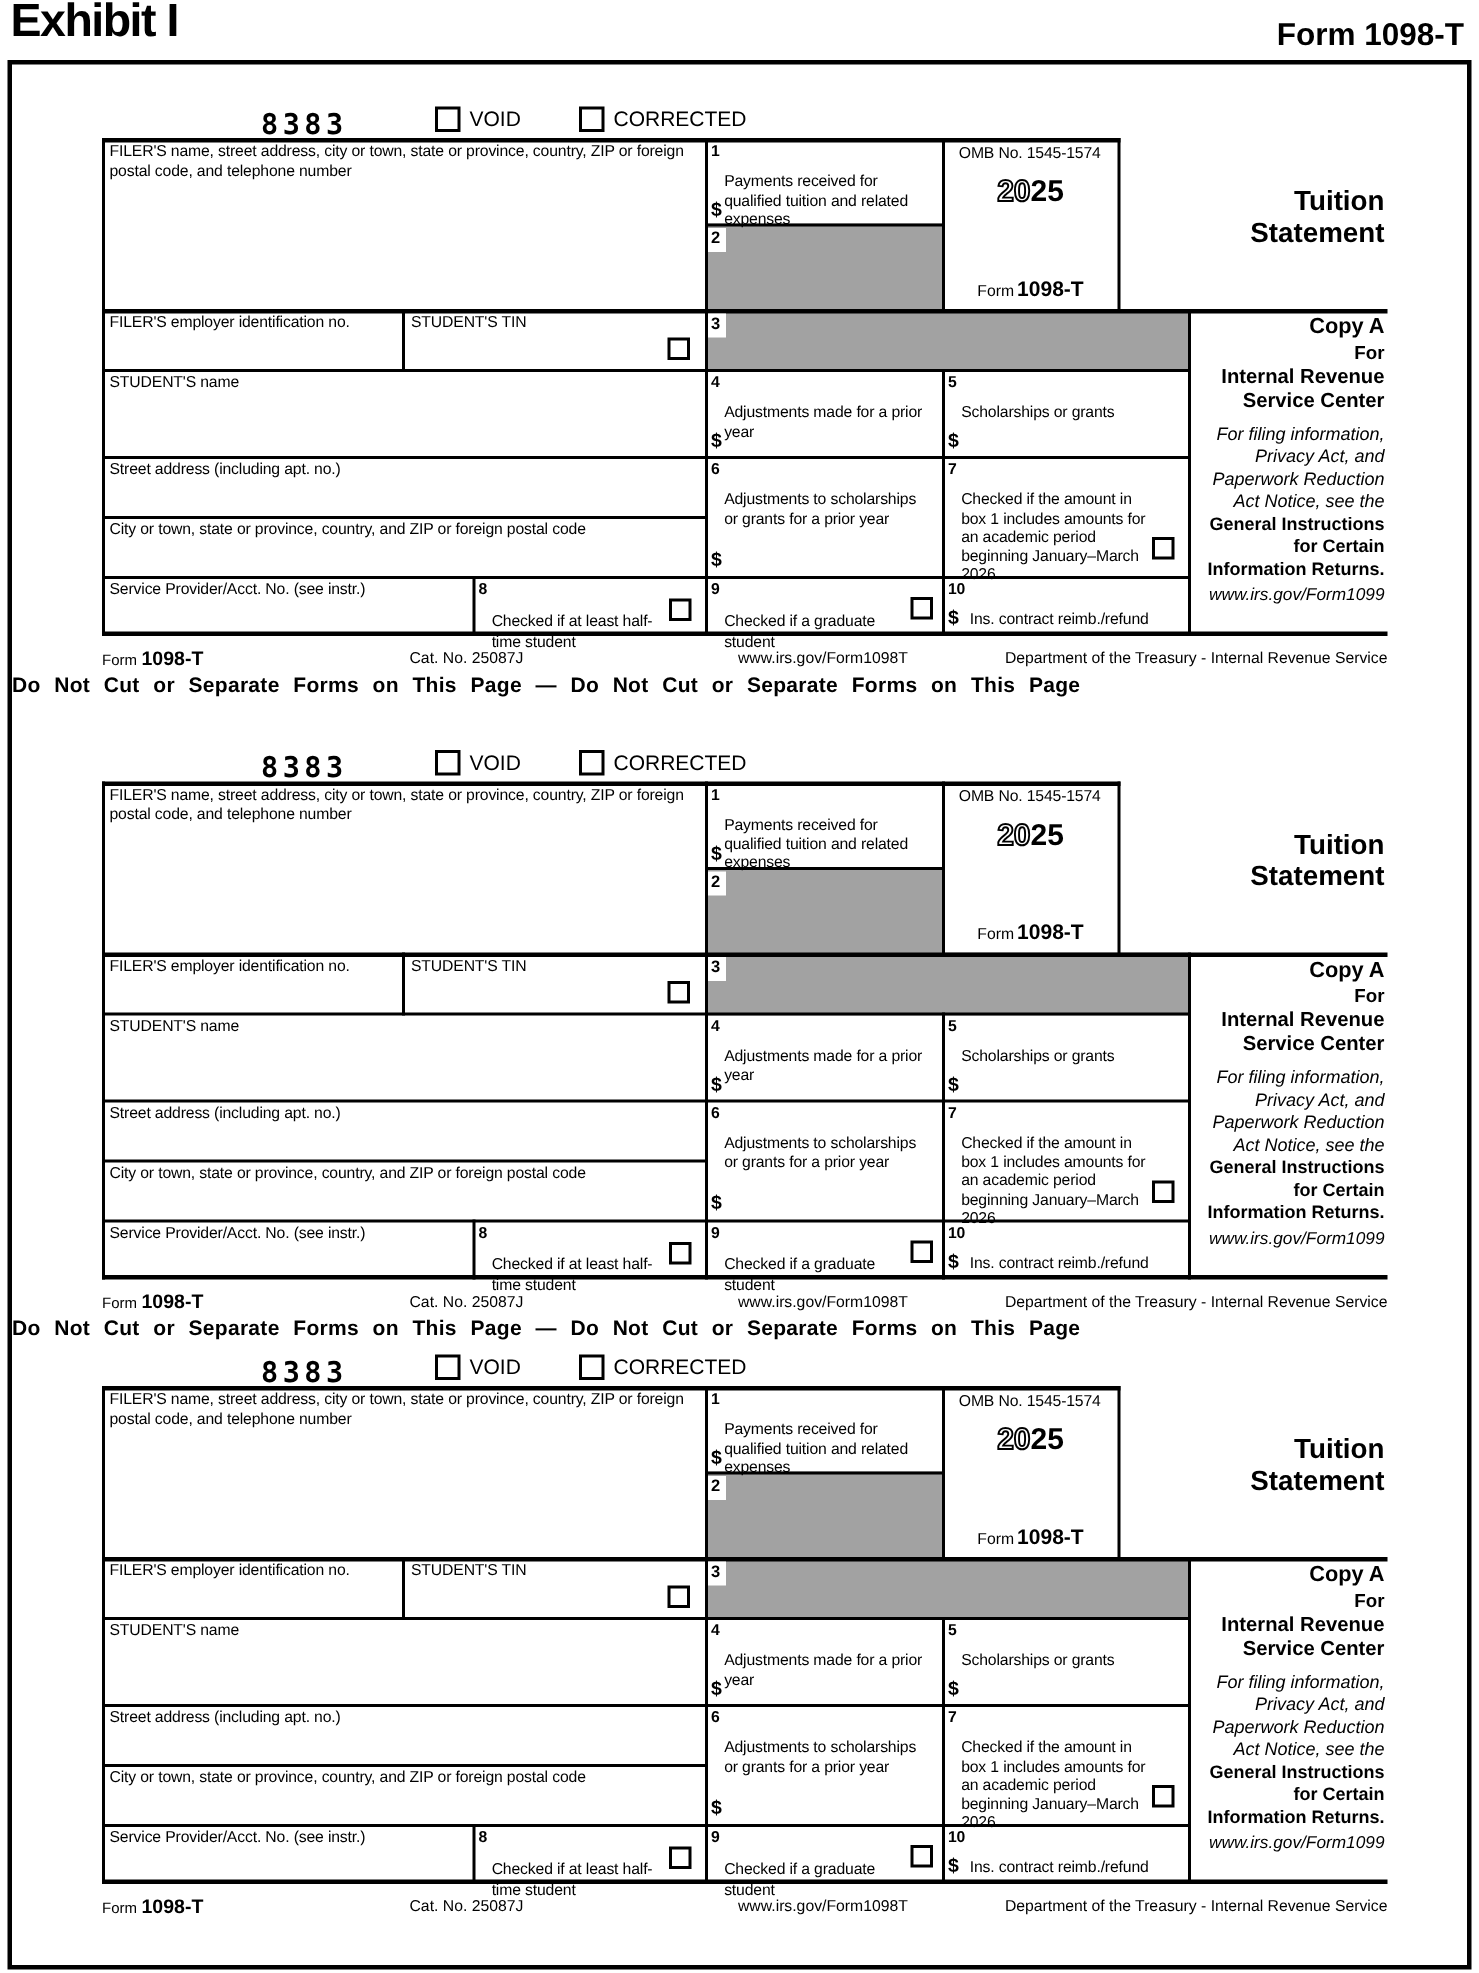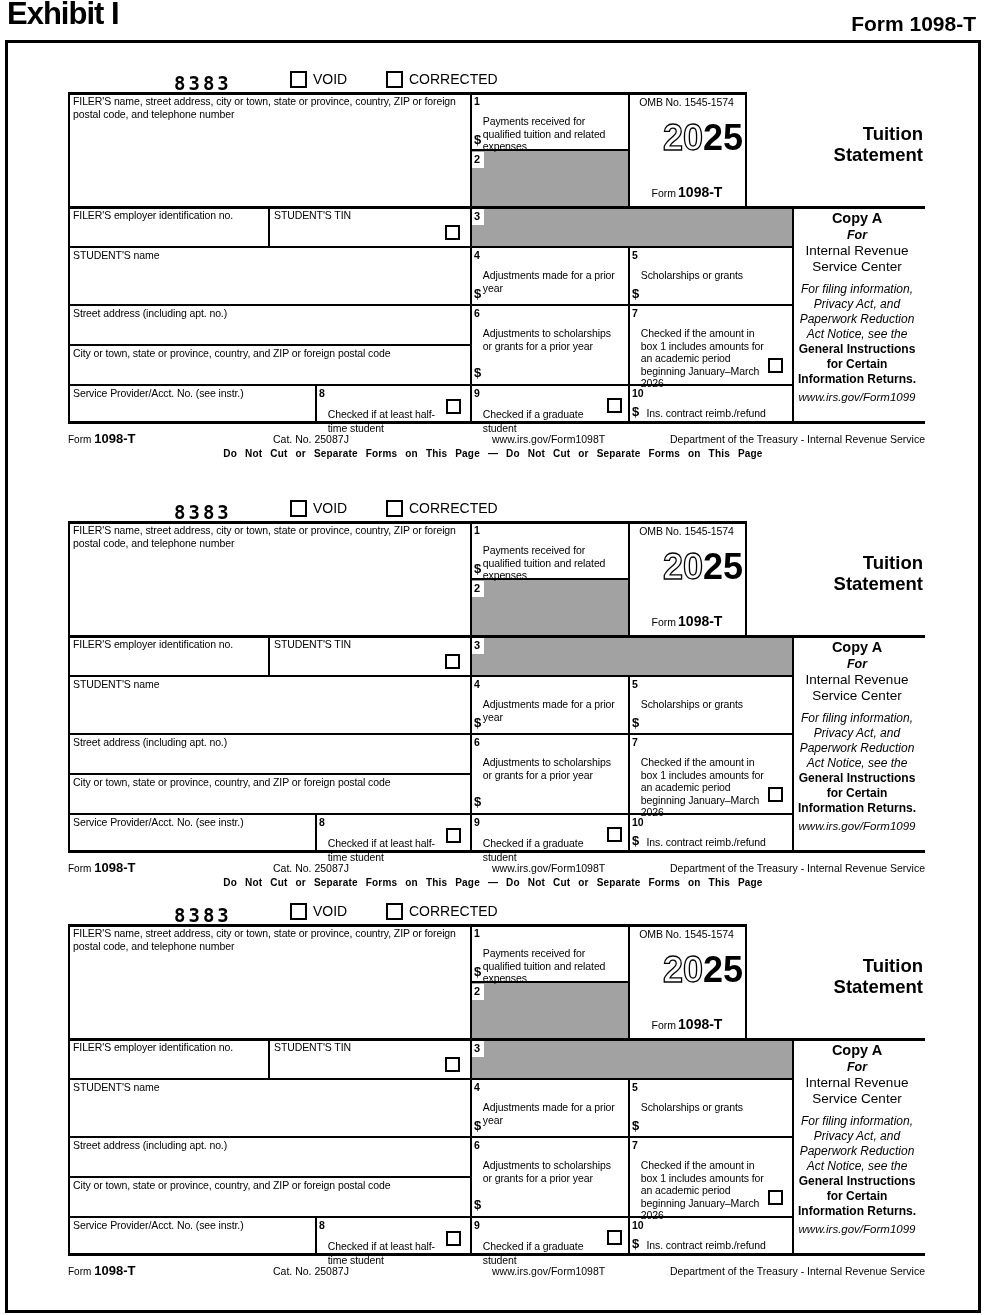--- a/index.html
+++ b/index.html
@@ -21,40 +21,40 @@
   .shade{position:absolute;background:#A2A2A2;}
   .chip{position:absolute;background:#fff;font-weight:bold;font-size:11px;line-height:12px;padding:1px 4px 3px 2px;}
   .lab{position:absolute;font-size:10.5px;line-height:12.5px;letter-spacing:-0.1px;}
   .blabel{display:flex;gap:3px;}
   .bnum{font-weight:bold;flex:0 0 auto;}
   .btxt{flex:0 1 auto;margin-top:20px;}
   .lh14 .btxt{line-height:14px;}
   .dollar{position:absolute;font-size:13px;font-weight:bold;}
   .cbx{position:absolute;width:11px;height:11px;border:2px solid #000;background:#fff;}
   .omb-label{position:absolute;left:561px;top:4px;width:115px;text-align:center;font-size:10.5px;letter-spacing:-0.1px;}
-  .year{position:absolute;left:560px;top:25px;width:118px;text-align:center;font-size:36px;font-weight:bold;letter-spacing:0;padding-left:16px;}
+  .year{position:absolute;left:560px;top:25px;width:118px;text-align:center;font-size:20px;font-weight:bold;letter-spacing:0;}
   .year .outline{color:#fff;-webkit-text-stroke:1.3px #000;}
   .form-name{position:absolute;left:560px;top:92px;width:118px;text-align:center;font-size:10.5px;}
   .form-name b{font-size:14px;margin-left:2px;}
   .title{position:absolute;right:2px;top:31px;width:220px;text-align:right;font-weight:bold;font-size:18.5px;line-height:21px;}
-  .copyblock{position:absolute;right:2px;top:118px;width:132px;text-align:center;}
+  .copyblock{position:absolute;right:2px;top:118px;width:132px;text-align:right;}
   .cb-copy{font-size:14.5px;font-weight:bold;line-height:17px;}
-  .cb-for{font-size:12.5px;font-weight:bold;line-height:16px;font-style:italic;}
-  .cb-irs{font-size:13.5px;font-weight:normal;line-height:16px;}
+  .cb-for{font-size:12.5px;font-weight:bold;line-height:16px;}
+  .cb-irs{font-size:13.5px;font-weight:bold;line-height:16px;}
   .cb-info{font-size:12px;line-height:15px;font-style:italic;}
   .cb-info.first{margin-top:7px;}
   .cb-bold{font-size:12px;font-weight:bold;line-height:15px;}
   .cb-url{font-size:11.5px;font-style:italic;margin-top:4px;}
   .footer-row{position:relative;height:17px;margin-top:5px;}
   .f-form{position:absolute;left:0;bottom:0;font-size:10px;}
   .f-form b{font-size:13px;margin-left:3px;}
   .f-cat{position:absolute;left:205px;bottom:1px;font-size:10.5px;}
   .f-url{position:absolute;left:424px;bottom:1px;font-size:10.5px;}
   .f-dept{position:absolute;right:0;bottom:1px;font-size:10.5px;}
-  .sep{font-weight:bold;font-size:10px;text-align:center;word-spacing:5px;letter-spacing:0.2px;height:20px;margin-top:2px;}
+  .sep{font-weight:bold;font-size:14px;word-spacing:5px;letter-spacing:0.2px;height:20px;margin-top:2px;}
 </style>
 </head>
 <body>
 
 <div class="hdr-exhibit">Exhibit I</div>
 <div class="hdr-form">Form 1098-T</div>
 
 <div class="sheet">
   <div class="slot slot1">
 <section class="copy">

